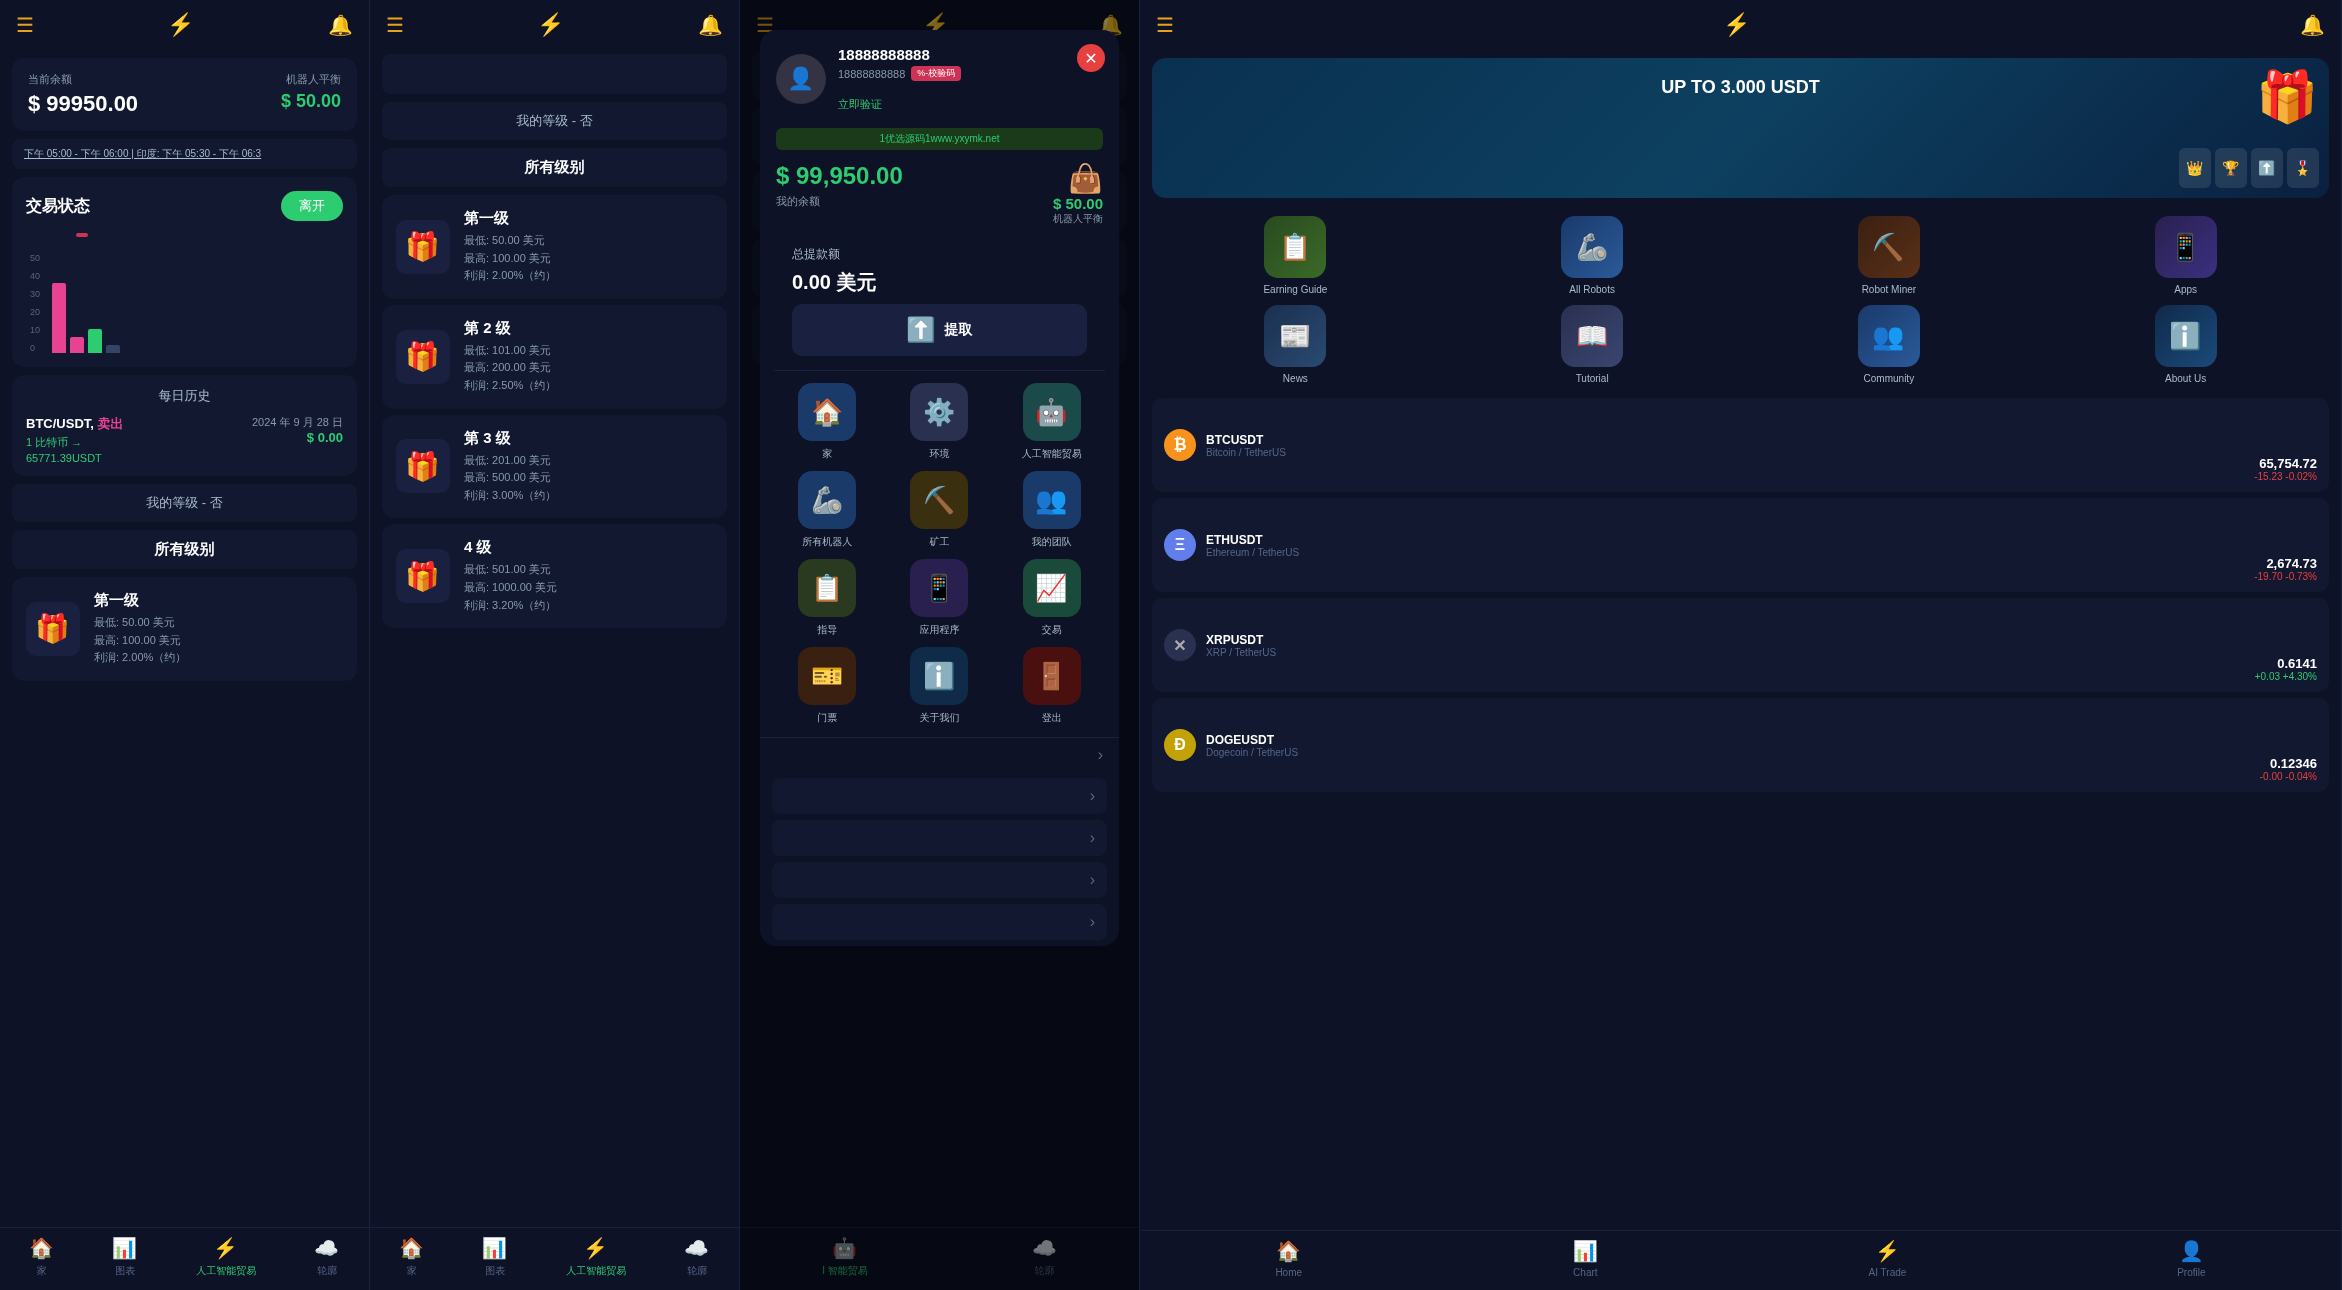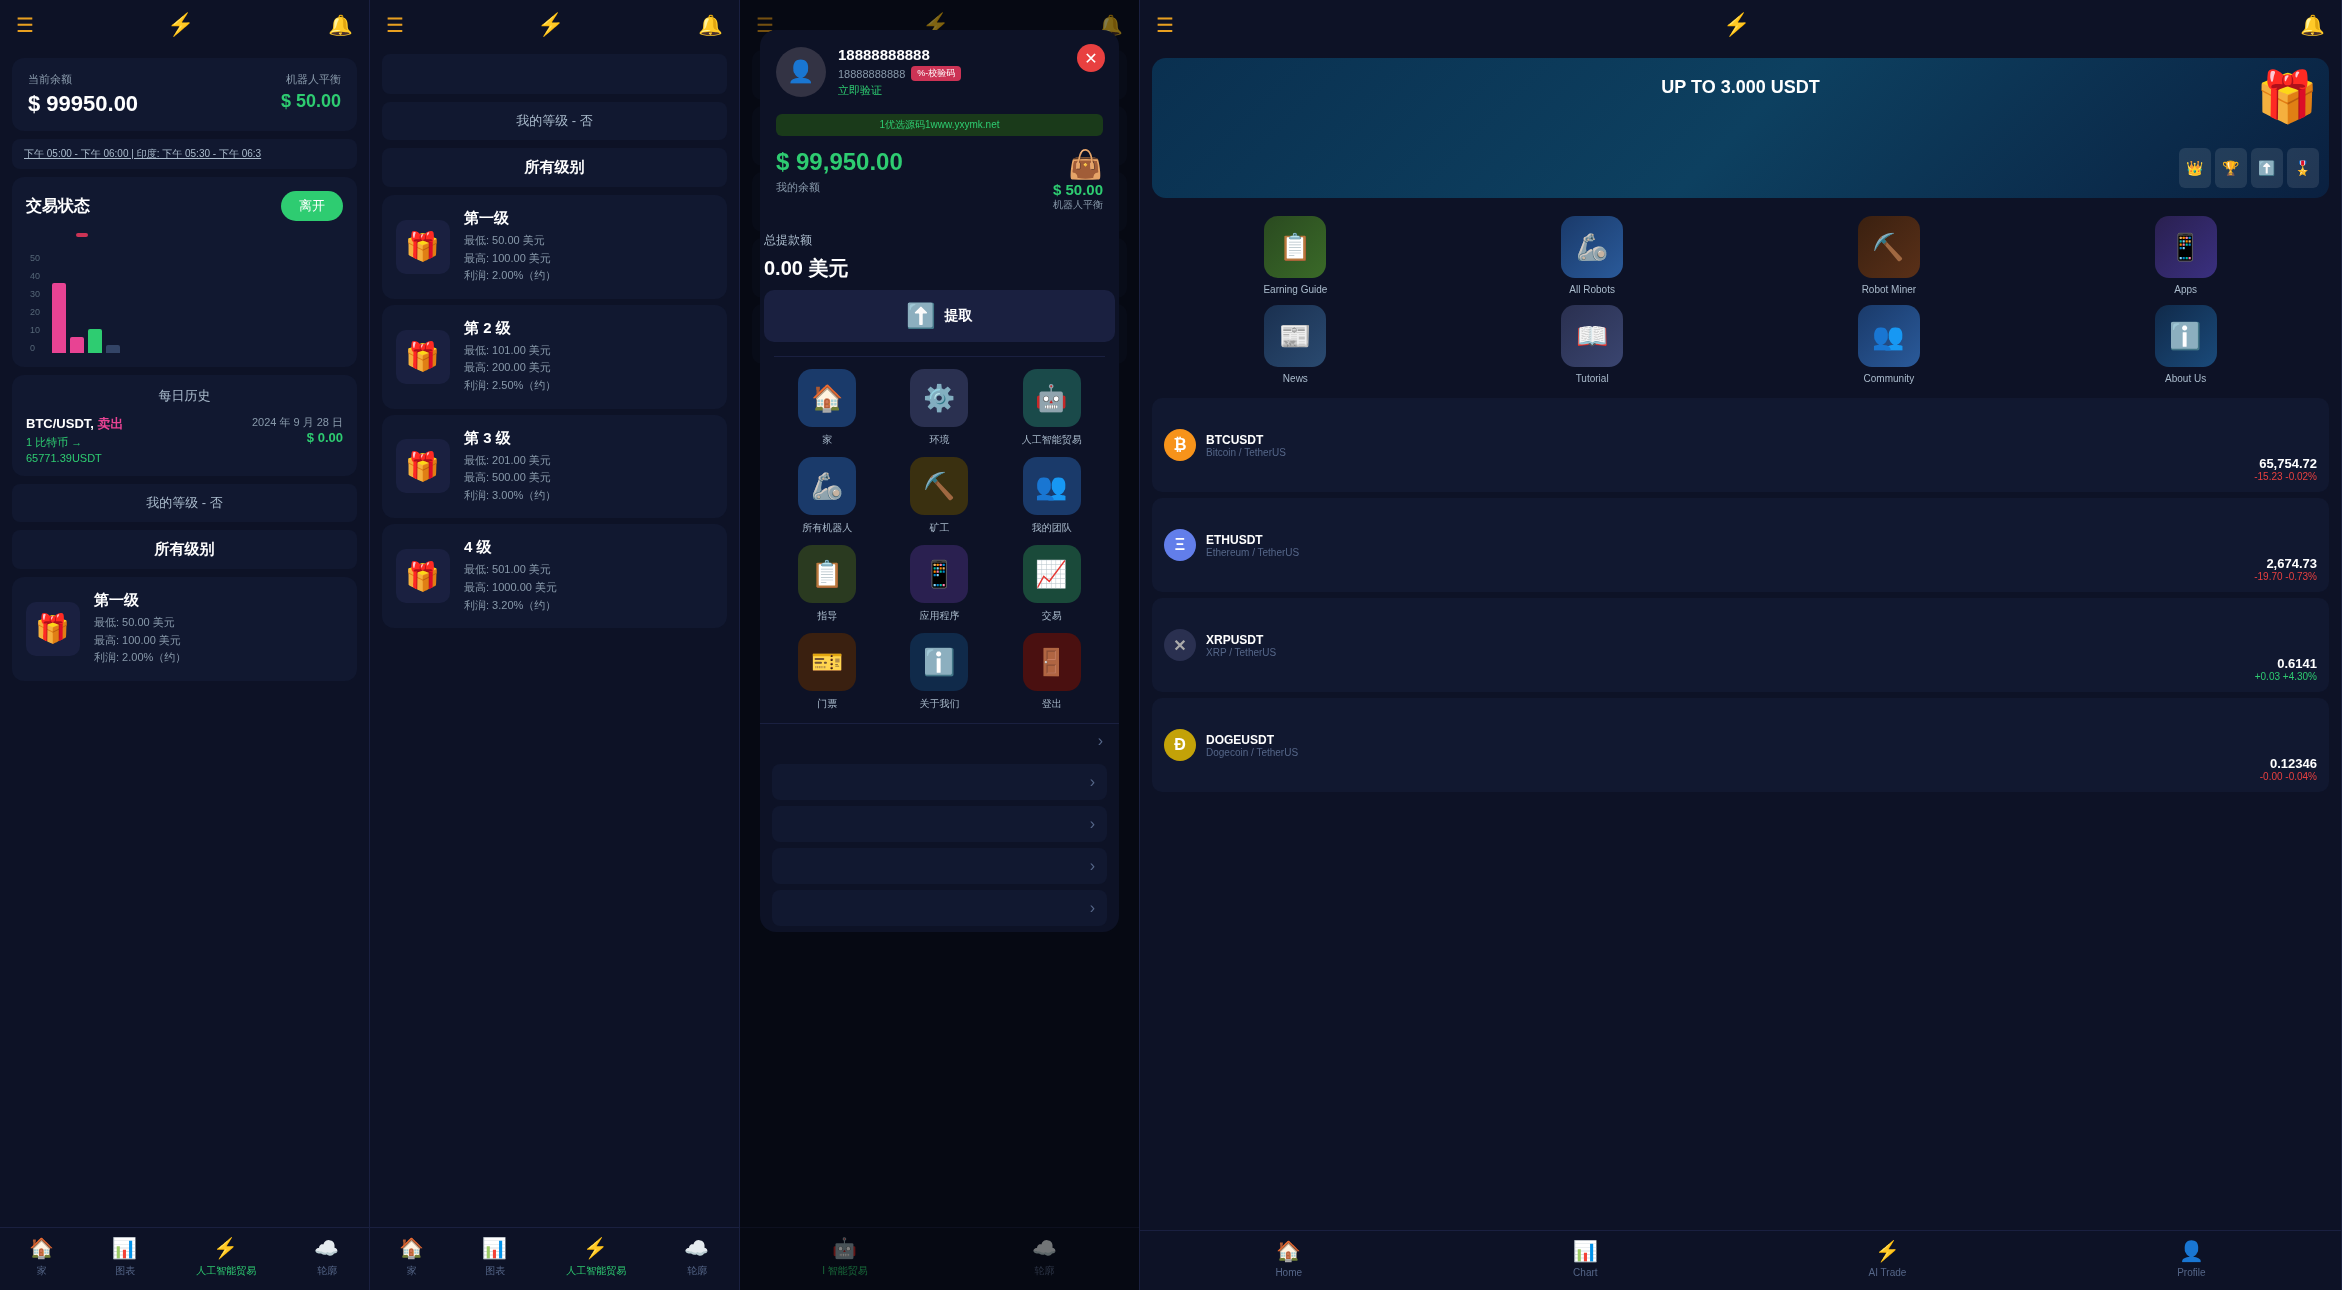--- a/index.html
+++ b/index.html
@@ -270,21 +270,21 @@
       border-radius: 50%;
       background: #e84040;
       border: none;
       color: #fff;
       font-size: 16px;
       cursor: pointer;
       display: flex;
       align-items: center;
       justify-content: center;
     }
-    .verify-link { color: #2ecc71; font-size: 11px; margin-top: 2px; display: block; }
+    .verify-link { color: #2ecc71; font-size: 11px; margin-top: 16px; display: block; }
     .watermark {
       background: #1a3a1a;
       color: #2ecc71;
       font-size: 10px;
       padding: 4px 8px;
       text-align: center;
       margin: 0 16px;
       border-radius: 6px;
     }
 
@@ -295,21 +295,21 @@
       align-items: flex-start;
     }
     .modal-balance-main .amount { color: #2ecc71; font-size: 24px; font-weight: bold; }
     .modal-balance-main .label { color: #8899aa; font-size: 11px; margin-top: 2px; }
     .modal-balance-right { text-align: right; }
     .modal-balance-right .wallet-icon { font-size: 28px; color: #cc8800; }
     .modal-robot-balance { color: #2ecc71; font-size: 15px; font-weight: bold; }
     .modal-robot-label { color: #8899aa; font-size: 10px; }
 
     .withdraw-section {
-      padding: 8px 4px 14px;
+      padding: 8px 32px 14px;
     }
     .withdraw-label { color: #aabbcc; font-size: 12px; margin-bottom: 6px; }
     .withdraw-amount { color: #fff; font-size: 20px; font-weight: bold; margin-bottom: 8px; }
     .withdraw-btn {
       background: #1a2040;
       border-radius: 10px;
       padding: 12px;
       display: flex;
       align-items: center;
       justify-content: center;

